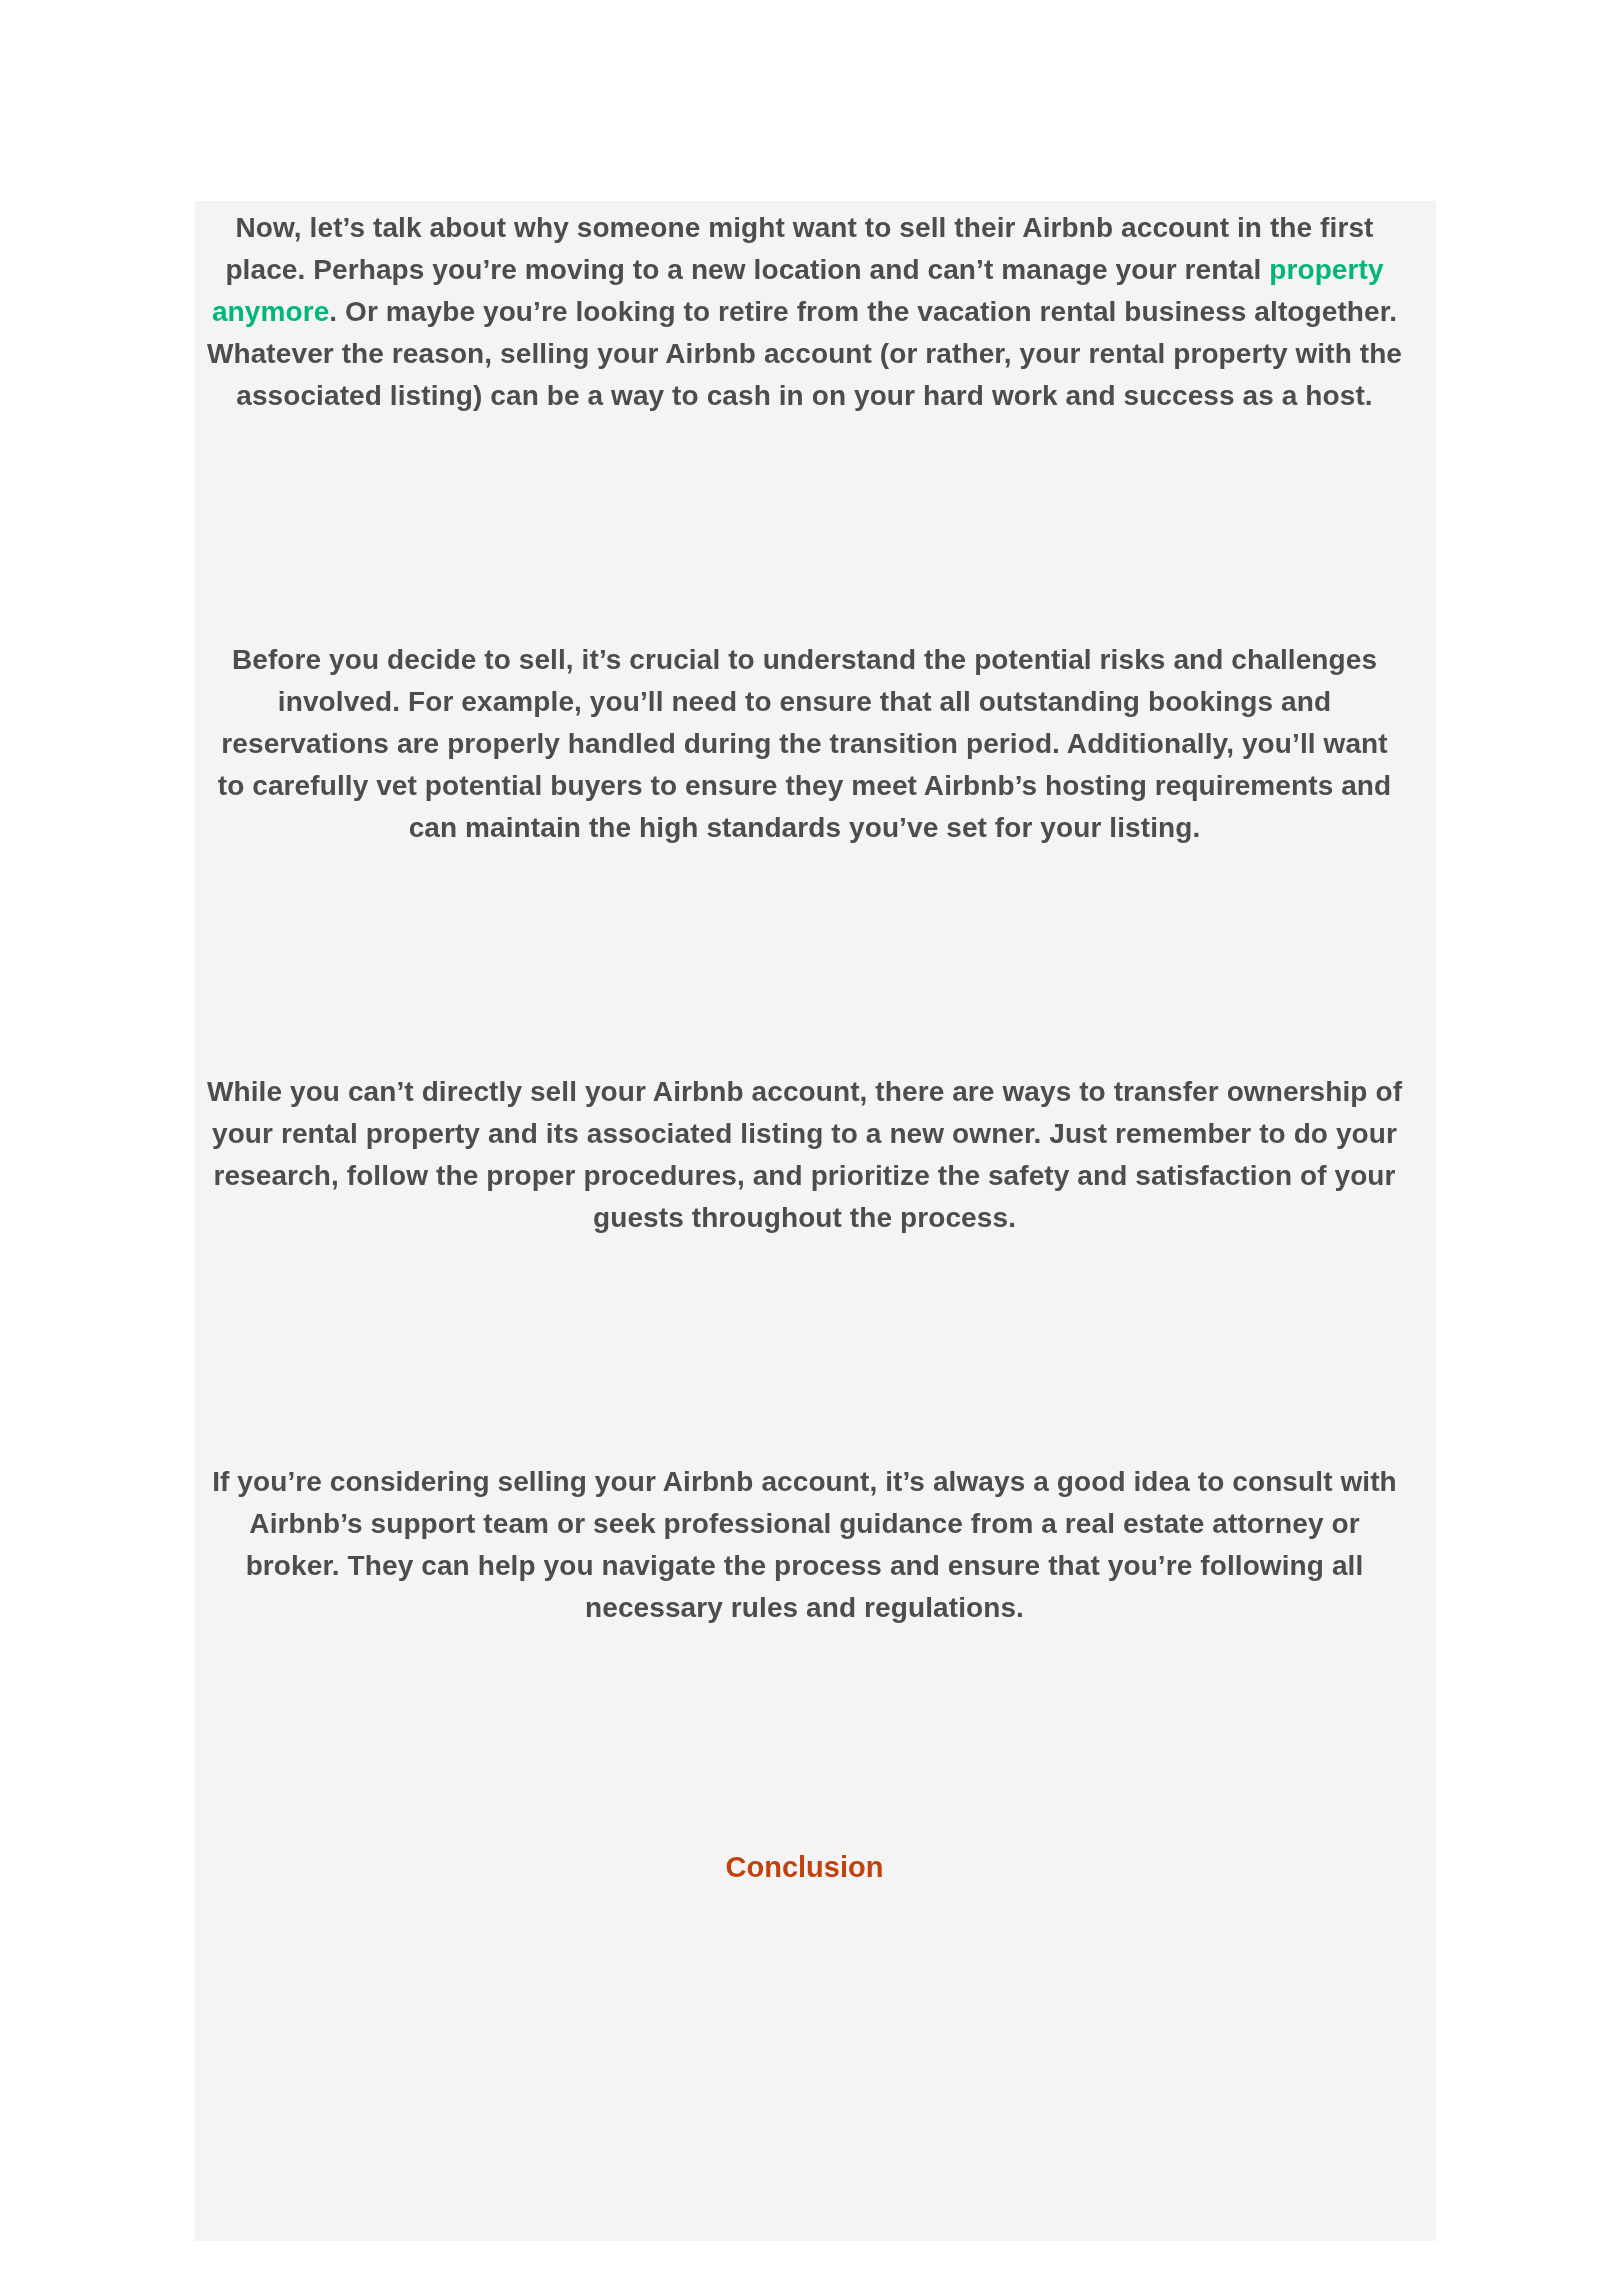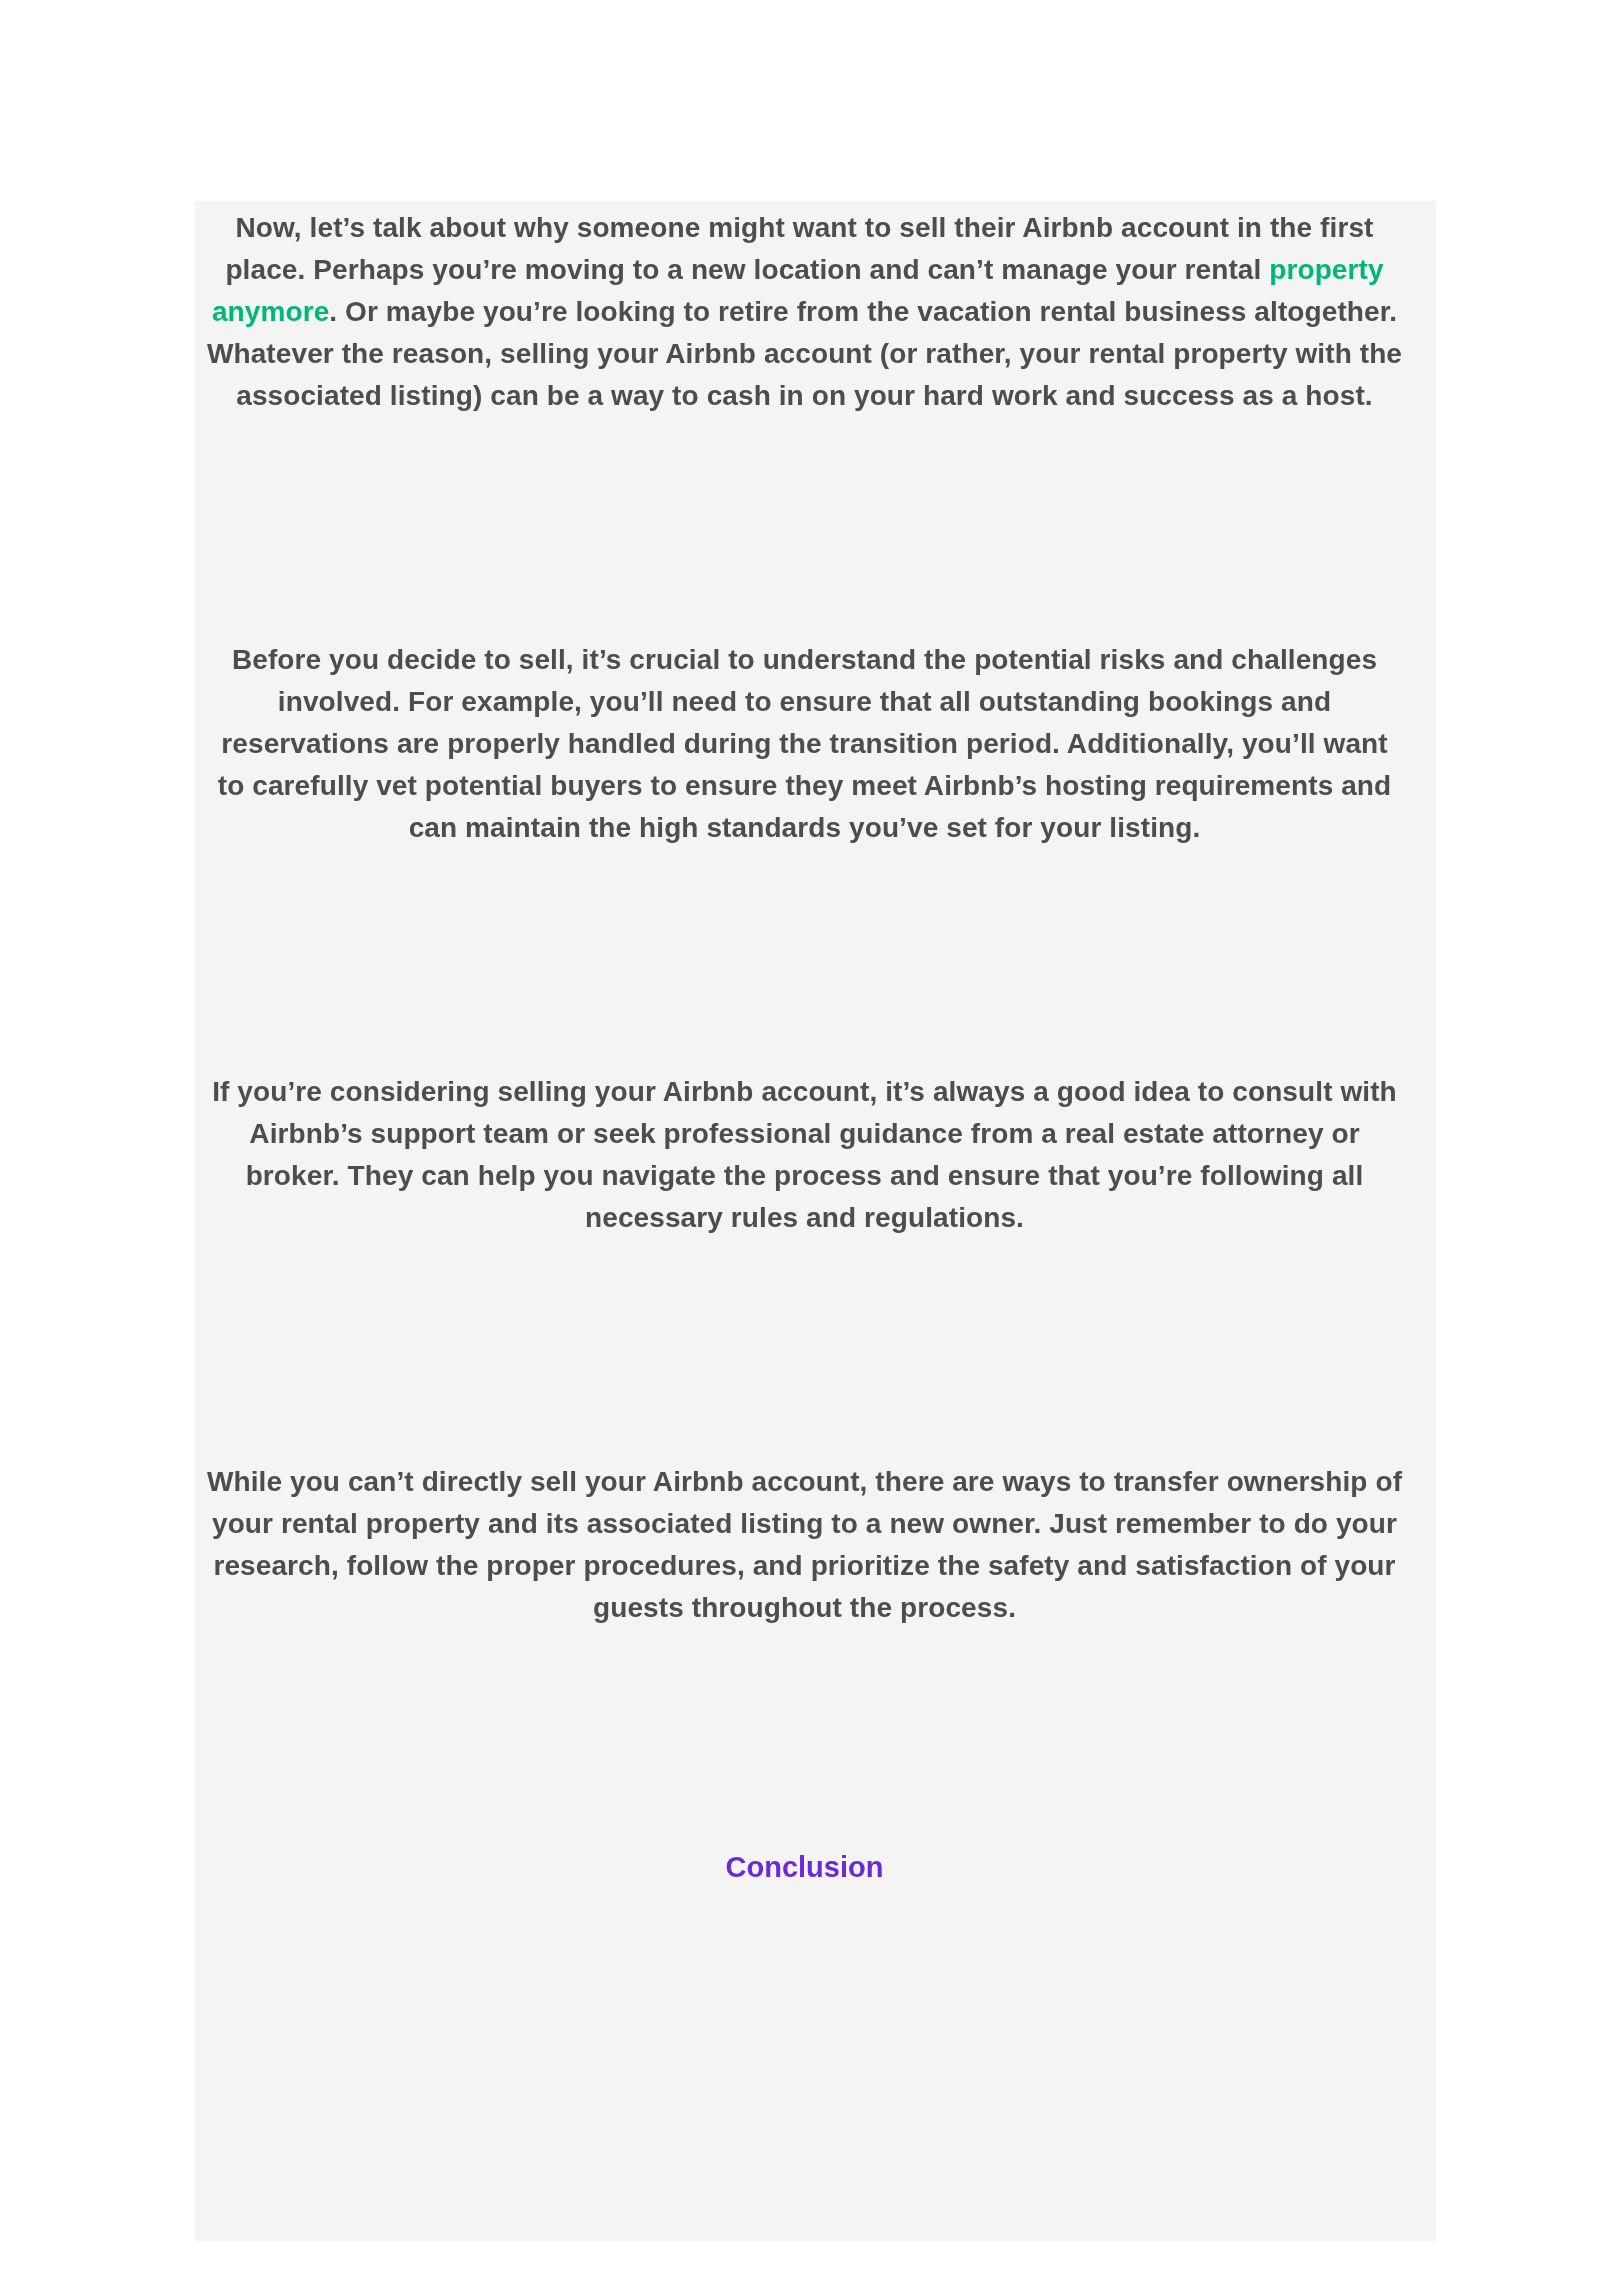--- a/index.html
+++ b/index.html
@@ -39,32 +39,32 @@
     color: #00b67a;
     font-weight: 700;
     text-decoration: none;
     cursor: pointer;
   }
 
   .conclusion-heading {
     font-size: 29px;
     line-height: 38px;
     font-weight: 700;
-    color: #6d28d9;
+    color: #c2410c;
   }
 </style>
 </head>
 <body>
 
 <div class="content-column">
 
   <p class="para"><span>Now, let’s talk about why someone might want to sell their Airbnb account in the first place. Perhaps you’re moving to a new location and can’t manage your rental </span><a class="inline-link" href="#">property anymore</a><span>. Or maybe you’re looking to retire from the vacation rental business altogether. Whatever the reason, selling your Airbnb account (or rather, your rental property with the associated listing) can be a way to cash in on your hard work and success as a host.</span></p>
 
   <p class="para">Before you decide to sell, it’s crucial to understand the potential risks and challenges involved. For example, you’ll need to ensure that all outstanding bookings and reservations are properly handled during the transition period. Additionally, you’ll want to carefully vet potential buyers to ensure they meet Airbnb’s hosting requirements and can maintain the high standards you’ve set for your listing.</p>
 
+  <p class="para">While you can’t directly sell your Airbnb account, there are ways to transfer ownership of your rental property and its associated listing to a new owner. Just remember to do your research, follow the proper procedures, and prioritize the safety and satisfaction of your guests throughout the process.</p>
+
   <p class="para">If you’re considering selling your Airbnb account, it’s always a good idea to consult with Airbnb’s support team or seek professional guidance from a real estate attorney or broker. They can help you navigate the process and ensure that you’re following all necessary rules and regulations.</p>
-
-  <p class="para">While you can’t directly sell your Airbnb account, there are ways to transfer ownership of your rental property and its associated listing to a new owner. Just remember to do your research, follow the proper procedures, and prioritize the safety and satisfaction of your guests throughout the process.</p>
 
   <h2 class="conclusion-heading">Conclusion</h2>
 
 </div>
 
 
 </body></html>

